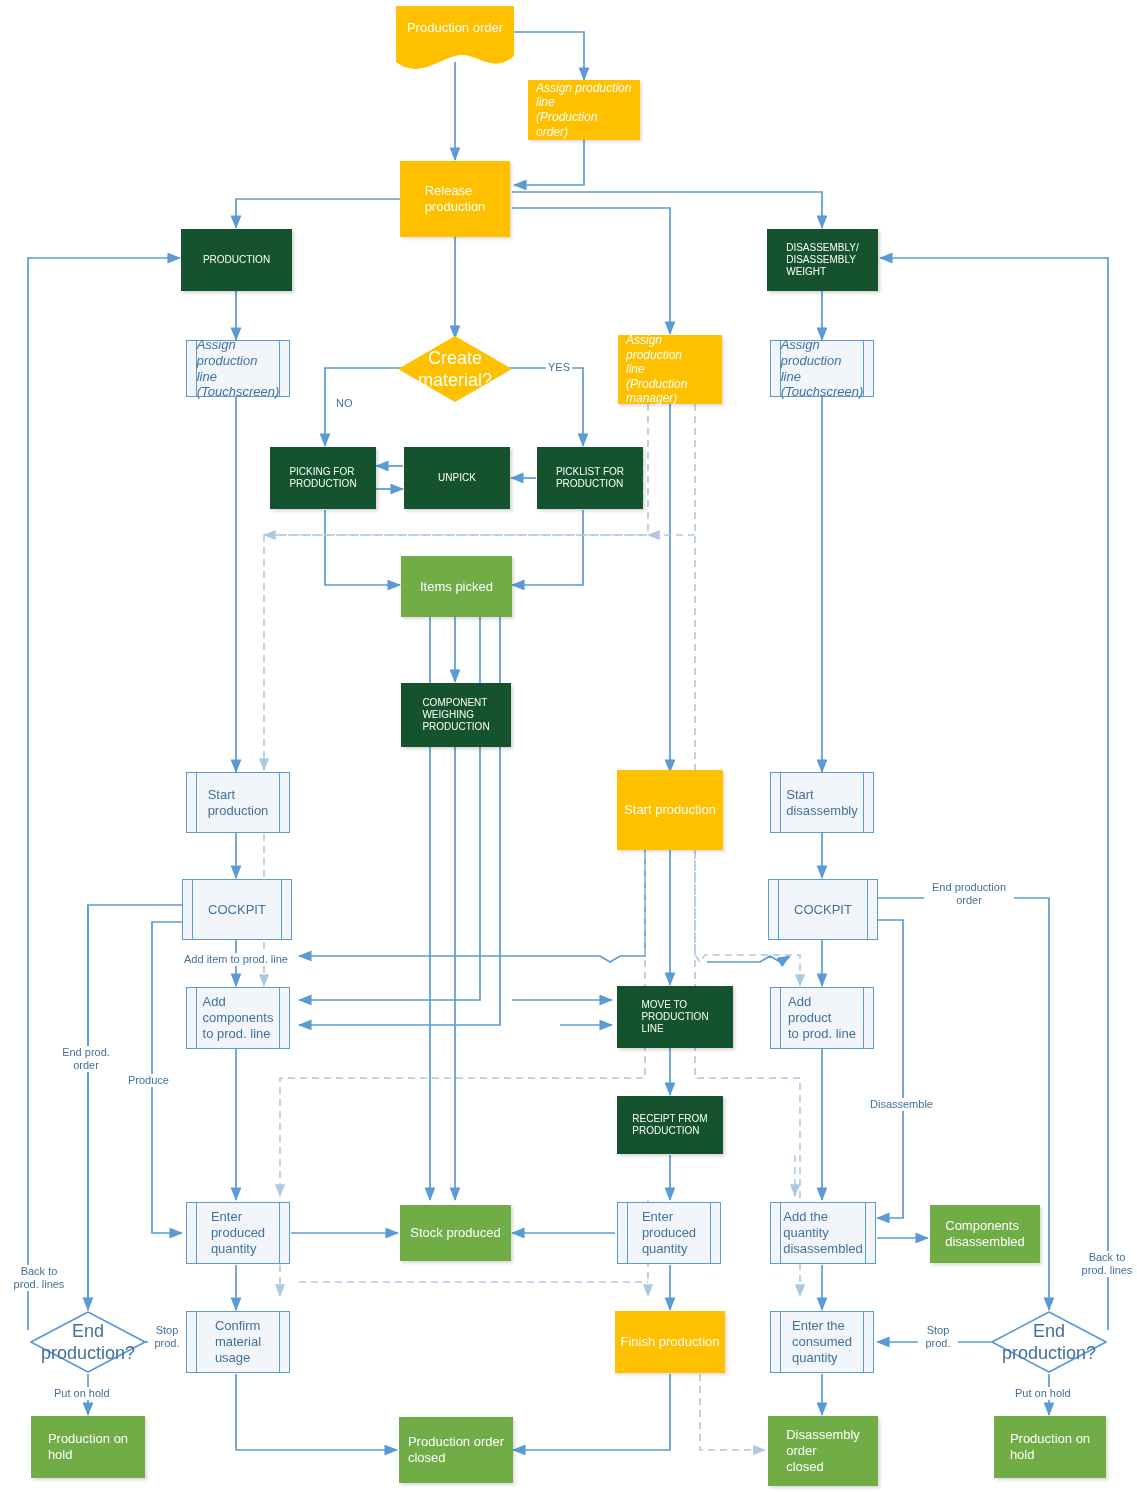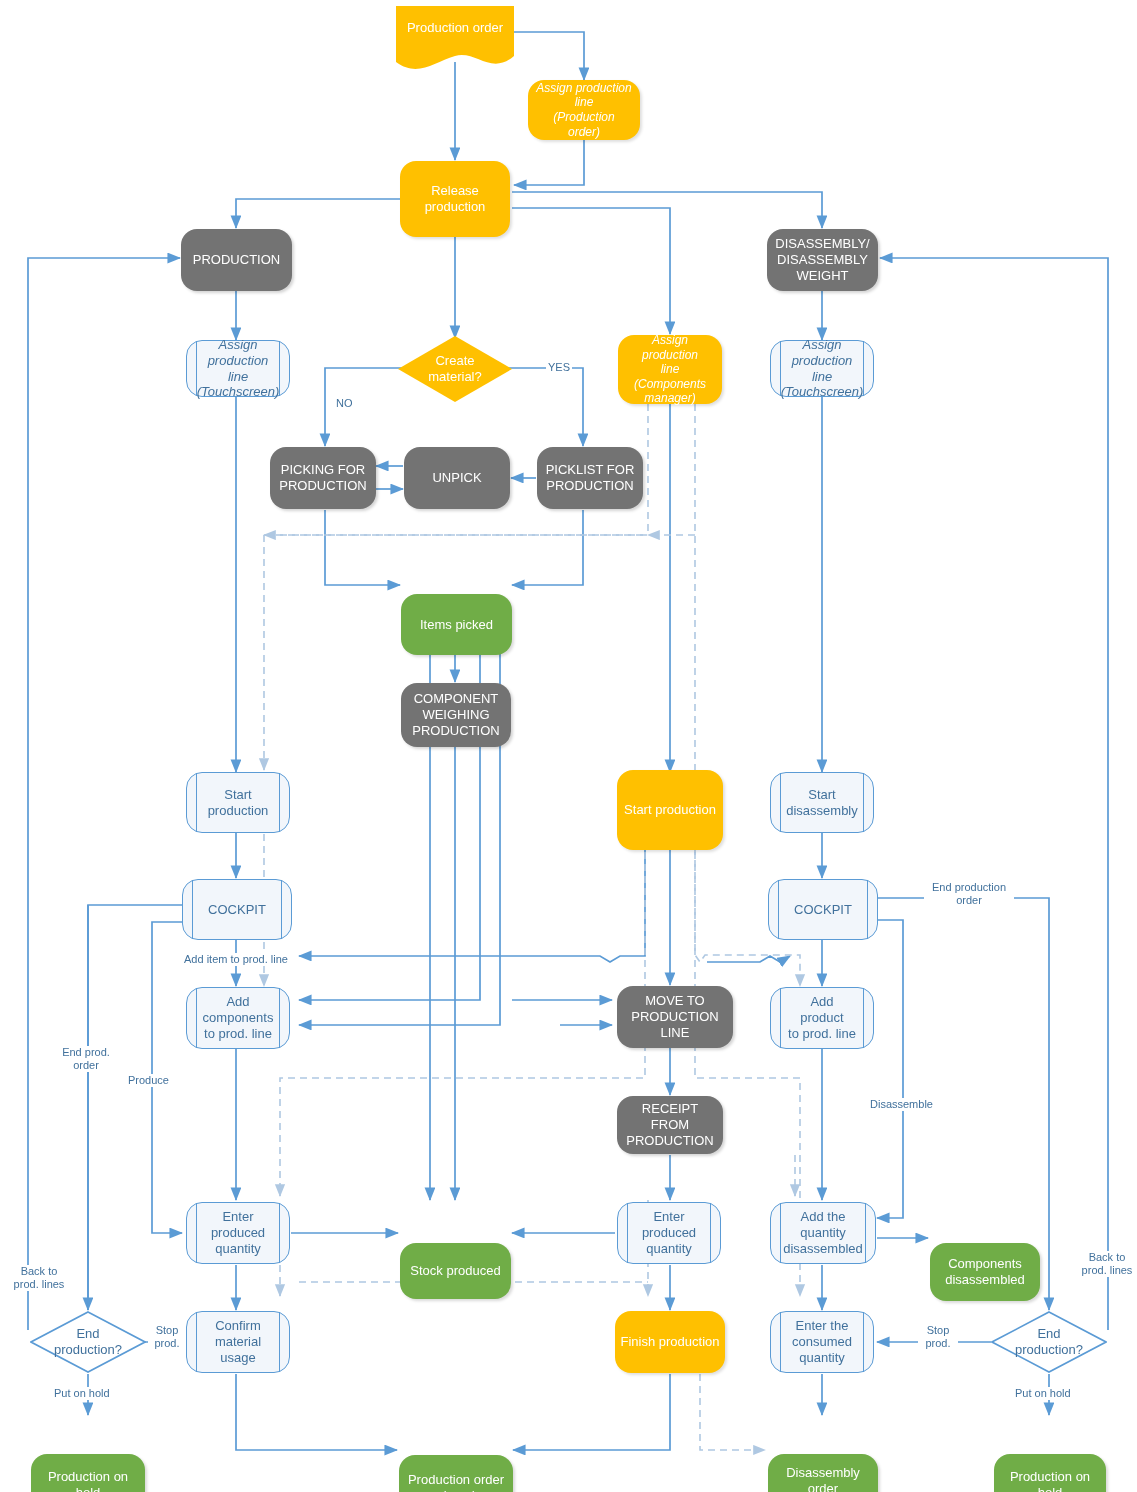--- a/index.html
+++ b/index.html
@@ -1,40 +1,40 @@
 <!DOCTYPE html>
 <html><head>
 <meta charset="utf-8">
 <style>
   html,body{margin:0;padding:0;background:#ffffff;}
   body{font-family:"Liberation Sans", sans-serif;}
   #canvas{position:relative;width:1137px;height:1492px;background:#fff;overflow:hidden;}
   svg.edges{position:absolute;left:0;top:0;width:1137px;height:1492px;pointer-events:none;}
 
-  .node{position:absolute;box-sizing:border-box;display:flex;align-items:center;justify-content:center;text-align:center;line-height:1.22;border-radius:16px;}
+  .node{position:absolute;box-sizing:border-box;display:flex;align-items:center;justify-content:center;line-height:1.22;}
   .node span{display:block;padding:0 4px;}
 
   
-  .n-blue{background:#737373;color:#ffffff;font-size:13px;box-shadow:2px 2px 3px rgba(0,0,0,0.17);}
+  .n-blue{background:#14532d;color:#ffffff;font-size:10px;box-shadow:2px 2px 3px rgba(0,0,0,0.17);}
   
   .n-orange{background:#FFC000;color:#ffffff;font-size:13px;box-shadow:2px 2px 3px rgba(0,0,0,0.13);}
   .n-orange.ital{font-style:italic;font-size:12px;}
   
-  .n-green{background:#70AD47;color:#ffffff;font-size:13px;box-shadow:2px 2px 3px rgba(0,0,0,0.15);margin-top:38px;}
+  .n-green{background:#70AD47;color:#ffffff;font-size:13px;box-shadow:2px 2px 3px rgba(0,0,0,0.15);}
   
   .n-sub{background:linear-gradient(90deg,#F2F6FB 0 100%);border:1px solid #5B9BD5;color:#41719C;font-size:13px;}
   .n-sub .bar-l,.n-sub .bar-r{position:absolute;top:0;bottom:0;width:1px;background:#5B9BD5;}
   .n-sub .bar-l{left:9px;} .n-sub .bar-r{right:9px;}
   .n-sub.ital span{font-style:italic;color:#41719C;}
   .n-sub .inner{position:relative;z-index:2;padding:0 13px;}
 
   
   .n-dia{position:absolute;display:flex;align-items:center;justify-content:center;text-align:center;}
   .n-dia .dshape{position:absolute;left:0;top:0;width:100%;height:100%;}
-  .n-dia .dtext{position:relative;z-index:3;font-size:13px;line-height:1.25;}
+  .n-dia .dtext{position:relative;z-index:3;font-size:18px;line-height:1.25;}
   .dia-orange .dtext{color:#ffffff;}
   .dia-white .dtext{color:#41719C;}
 
   
   .n-doc{position:absolute;}
   .n-doc .dtxt{position:absolute;left:0;right:0;top:14px;text-align:center;color:#fff;font-size:13px;z-index:3;}
 
   .elabel{position:absolute;color:#41719C;font-size:11px;line-height:1.2;text-align:center;white-space:nowrap;background:#fff;padding:0 2px;}
   .elabel.wrap{white-space:normal;}
 </style>
@@ -240,21 +240,21 @@
       <span>Assign</span>
       <span>production line</span>
       <span>(Touchscreen)</span>
     </span>
   </div>
 
   <div class="node n-orange ital" style="left:618px;top:335px;width:104px;height:69px;">
     <span>
       <span>Assign production</span>
       <span>line</span>
-      <span>(Components</span>
+      <span>(Production</span>
       <span>manager)</span>
     </span>
   </div>
 
   <div class="n-dia dia-orange" style="left:398px;top:336px;width:114px;height:66px;">
     <svg class="dshape" viewBox="0 0 114 66" preserveAspectRatio="none">
       <polygon points="57,0 114,33 57,66 0,33" fill="#FFC000"></polygon>
     </svg>
     <div class="dtext">
       <div>Create</div>

